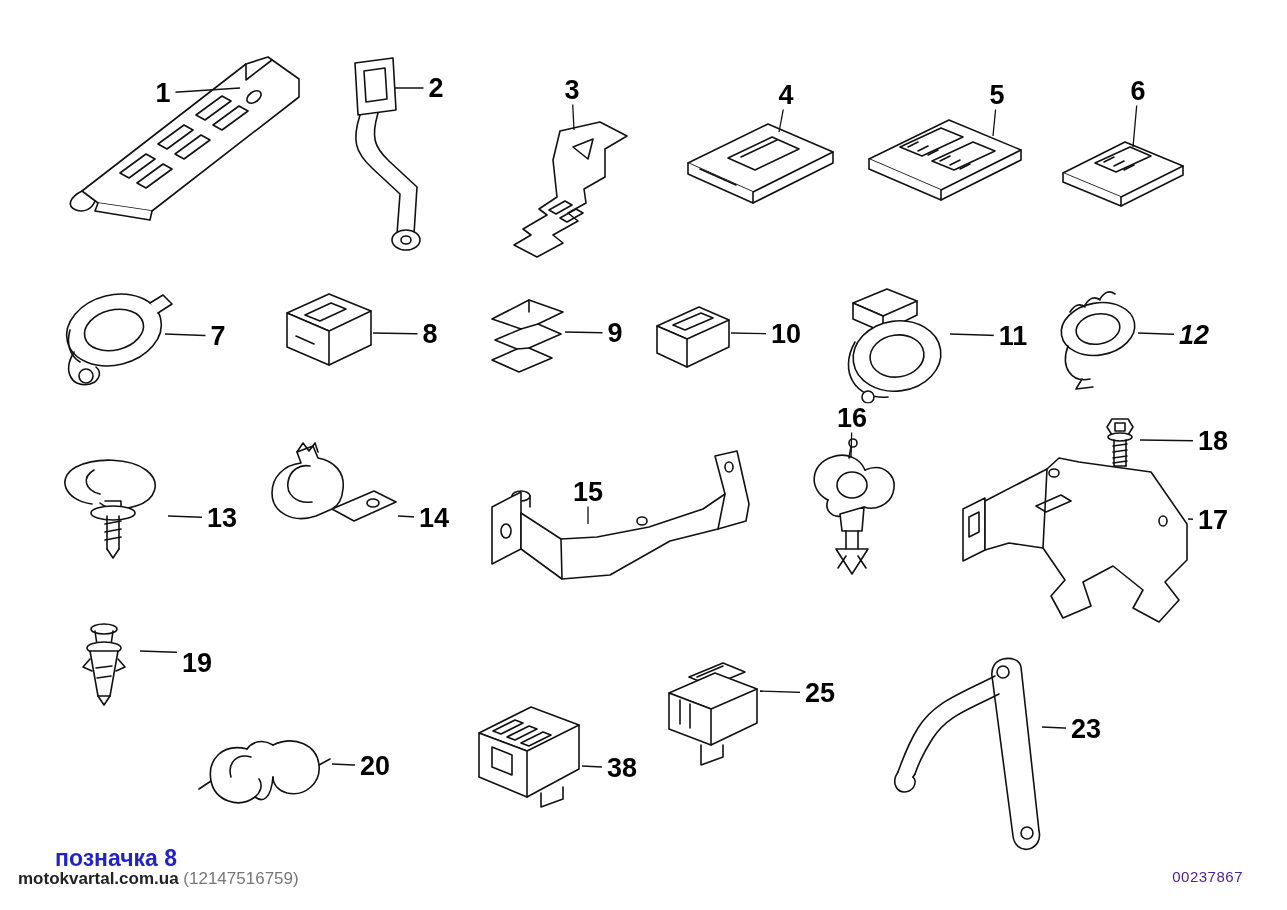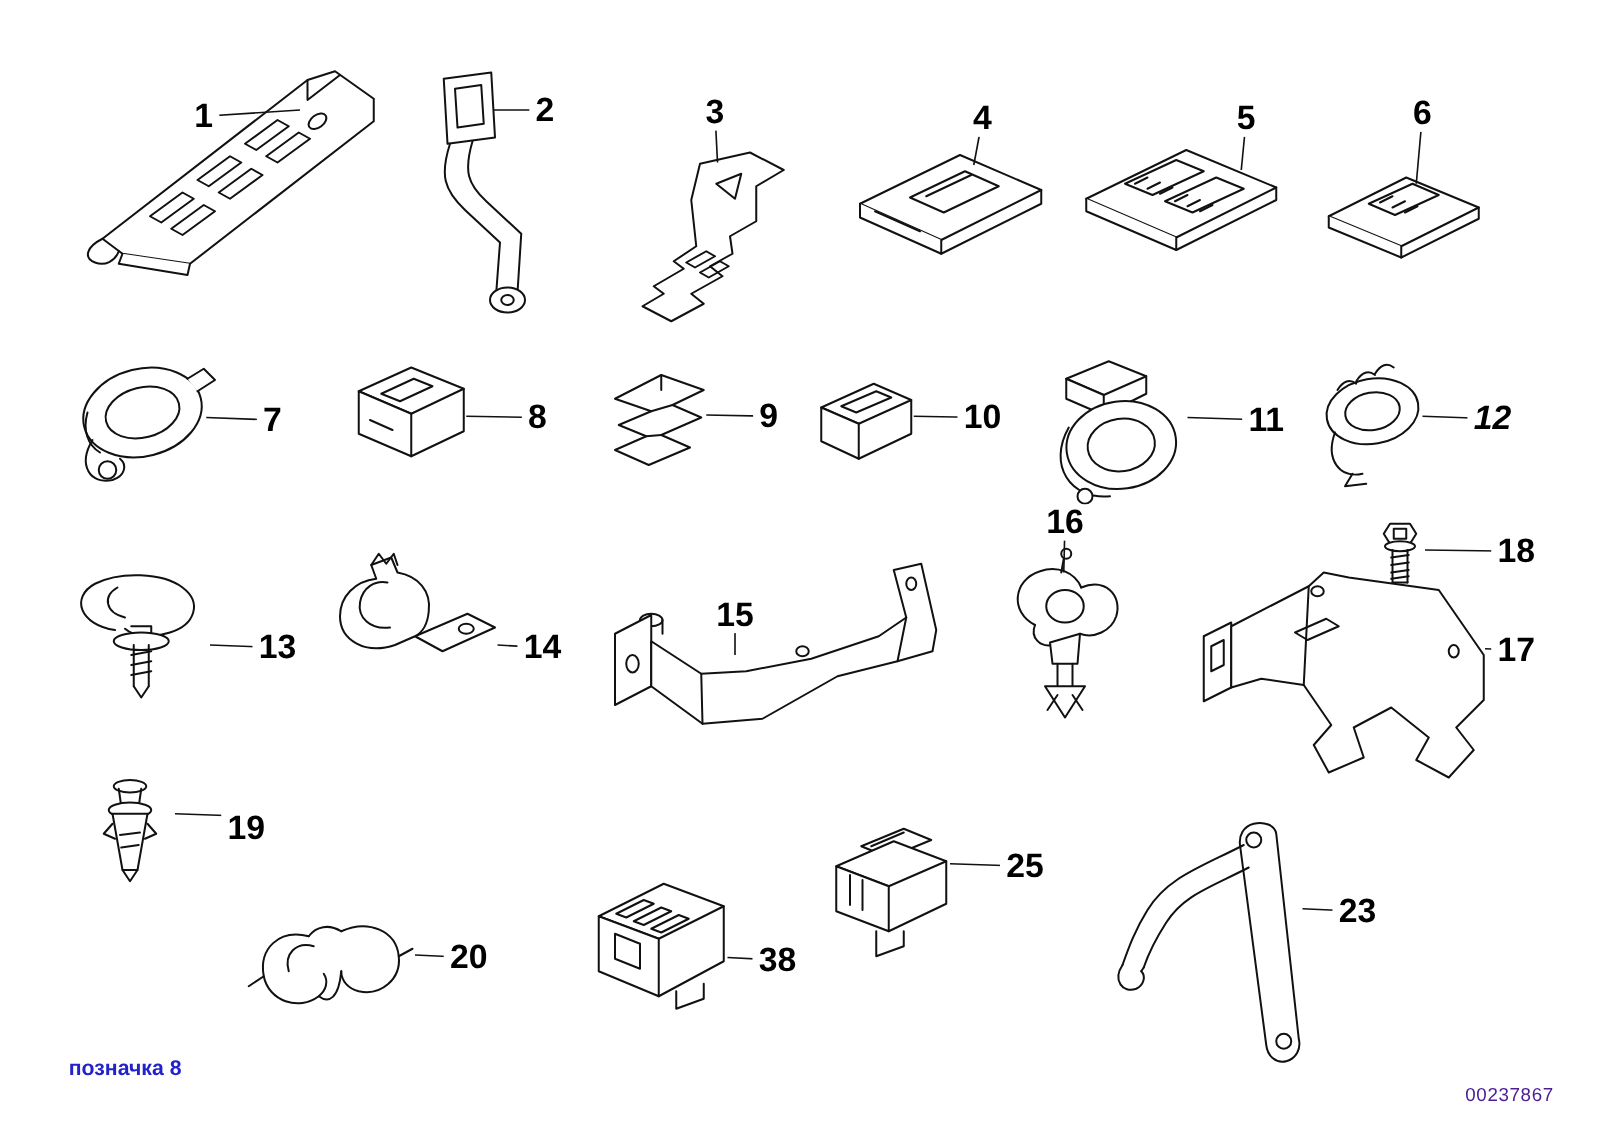--- a/index.html
+++ b/index.html
@@ -11,21 +11,21 @@
   #art { z-index:1; }
   #leaders { z-index:2; }
   #labels { position:absolute; left:0; top:0; width:1287px; height:910px; z-index:3; pointer-events:none; }
   .part-label {
     position:absolute; transform:translate(-50%,-50%);
     font-weight:700; font-size:27px; line-height:1; color:#000;
     background:#ffffff; padding:1px 5px;
   }
   .footer-note {
     position:absolute; left:55px; top:845px; z-index:4;
-    font-size:17px; font-weight:700; color:#2222cc;
+    font-size:23px; font-weight:700; color:#2222cc;
   }
   .footer-site {
     position:absolute; left:18px; top:869px; z-index:4; font-size:17px;
   }
   .site-name { font-weight:700; color:#222222; }
   .site-code { font-weight:400; color:#777777; }
   .doc-number {
     position:absolute; right:44px; top:868px; z-index:4;
     font-size:15px; color:#4c1d95; letter-spacing:0.5px;
   }
@@ -293,15 +293,18 @@
       <span class="part-label" style="left: 1213px; top: 520px;">17</span>
       <span class="part-label" style="left: 1213px; top: 441px;">18</span>
       <span class="part-label" style="left: 197px; top: 653px; margin-top: 10px;">19</span>
       <span class="part-label" style="left: 375px; top: 766px;">20</span>
       <span class="part-label" style="left: 622px; top: 768px;">38</span>
       <span class="part-label" style="left: 820px; top: 693px;">25</span>
       <span class="part-label" style="left: 1086px; top: 729px;">23</span>
     </div>
 
   <div class="footer-note">позначка 8</div>
+  <div class="footer-site">
+    <span class="site-name">motokvartal.com.ua</span><span class="site-code"> (12147516759)</span>
+  </div>
   <div class="doc-number">00237867</div>
 
 </div>
 
 </body></html>

